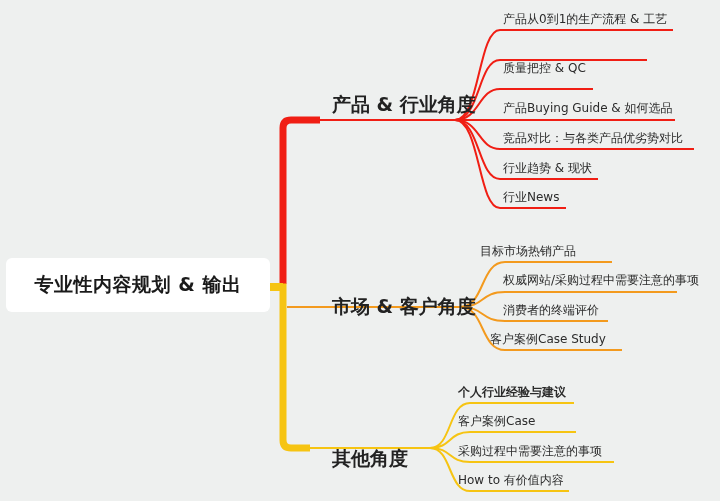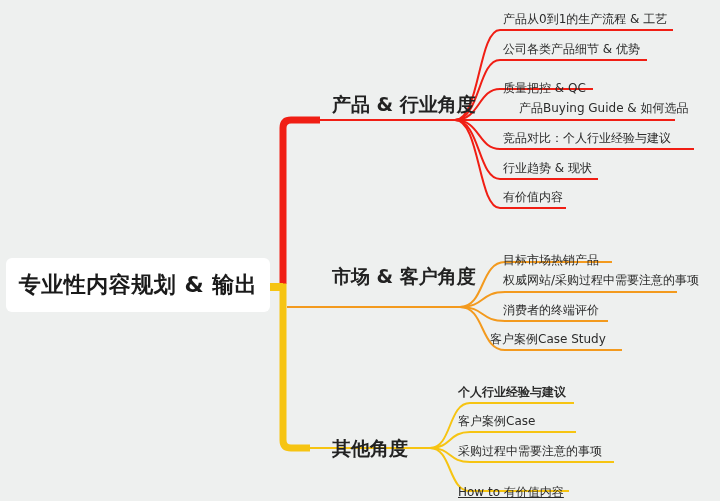--- a/index.html
+++ b/index.html
@@ -8,21 +8,21 @@
     background: #eef0ef;
     font-family: "DejaVu Sans", "Liberation Sans", sans-serif;
     position: relative;
   }
   .canvas { position: absolute; left: 0; top: 0; width: 720px; height: 501px; }
   svg.links { position: absolute; left: 0; top: 0; }
   .root {
     position: absolute; left: 6px; top: 258px; width: 264px; height: 54px;
     background: #ffffff; border-radius: 6px;
     display: flex; align-items: center; justify-content: center;
-    font-size: 22px; font-weight: bold; color: #1a1a1a; letter-spacing: 0.5px;
+    font-size: 19px; font-weight: bold; color: #1a1a1a; letter-spacing: 0.5px;
   }
   .branch-label {
     position: absolute; font-size: 19px; font-weight: bold; color: #222;
     white-space: nowrap;
   }
   .leaf {
     position: absolute; font-size: 12px; color: #2b2b2b; white-space: nowrap;
   }
 </style>
 </head>
@@ -62,34 +62,33 @@
       <path d="M430 448 C452 448, 448 462, 470 462 L614 462"></path>
       <path d="M430 448 C452 448, 448 491, 470 491 L569 491"></path>
     </g>
   </svg>
 
   <div class="root">
     <span>专业性内容规划 &amp; 输出</span>
   </div>
 
   <div class="branch-label" style="left:332px; top:92px;">产品 &amp; 行业角度</div>
-  <div class="branch-label" style="left:332px; top:264px;">市场 &amp; 客户角度</div>
-  <div class="branch-label" style="left:332px; top:436px;">其他角度</div>
+  <div class="branch-label" style="left:332px; top:294px;">市场 &amp; 客户角度</div>
+  <div class="branch-label" style="left:332px; top:446px;">其他角度</div>
 
   <div class="leaf" style="left:503px; top:11px;">产品从0到1的生产流程 &amp; 工艺</div>
-  <div class="leaf" style="left:503px; top:41px;">公司各类产品细节 &amp; 优势</div>
-  <div class="leaf" style="left:503px; top:80px;text-align:center;">质量把控 &amp; QC</div>
-  <div class="leaf" style="left:503px; top:100px;margin-left:16px;">产品Buying Guide &amp; 如何选品</div>
-  <div class="leaf" style="left:503px; top:130px;">竞品对比：个人行业经验与建议</div>
+  <div class="leaf" style="left:503px; top:60px;text-align:center;">质量把控 &amp; QC</div>
+  <div class="leaf" style="left:503px; top:100px;">产品Buying Guide &amp; 如何选品</div>
+  <div class="leaf" style="left:503px; top:130px;">竞品对比：与各类产品优劣势对比</div>
   <div class="leaf" style="left:503px; top:160px;">行业趋势 &amp; 现状</div>
-  <div class="leaf" style="left:503px; top:189px;">有价值内容</div>
+  <div class="leaf" style="left:503px; top:189px;">行业News</div>
 
-  <div class="leaf" style="left:503px; top:243px;margin-top:9px;">目标市场热销产品</div>
+  <div class="leaf" style="left:480px; top:243px;">目标市场热销产品</div>
   <div class="leaf" style="left:503px; top:272px;">权威网站/采购过程中需要注意的事项</div>
   <div class="leaf" style="left:503px; top:302px;">消费者的终端评价</div>
   <div class="leaf" style="left:490px; top:331px;">客户案例Case Study</div>
 
   <div class="leaf" style="left:458px; top:384px;font-weight:bold;">个人行业经验与建议</div>
   <div class="leaf" style="left:458px; top:413px;">客户案例Case</div>
   <div class="leaf" style="left:458px; top:443px;">采购过程中需要注意的事项</div>
-  <div class="leaf" style="left:458px; top:484px;text-decoration:underline;">How to 有价值内容</div>
+  <div class="leaf" style="left:458px; top:472px;">How to 有价值内容</div>
 
 </div>
 
 </body></html>

